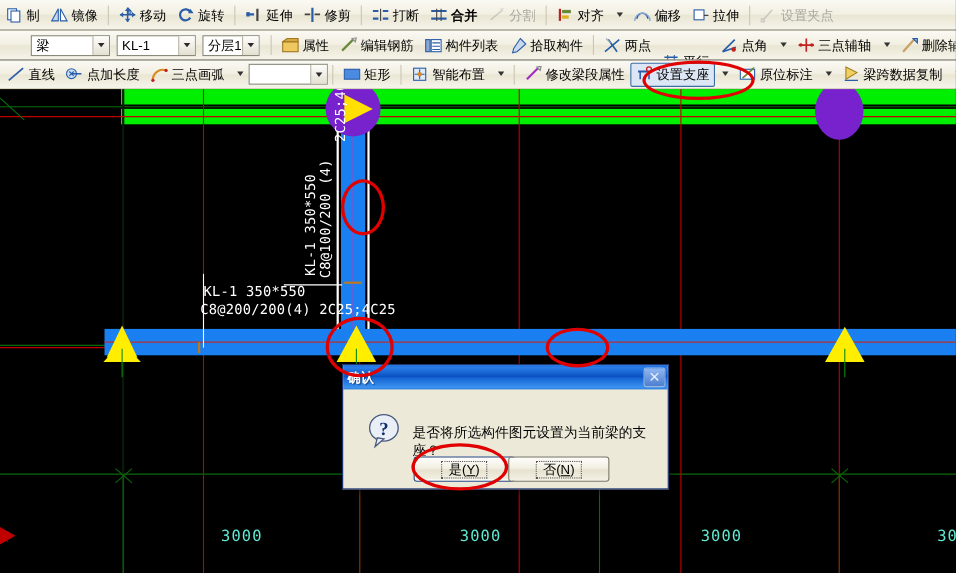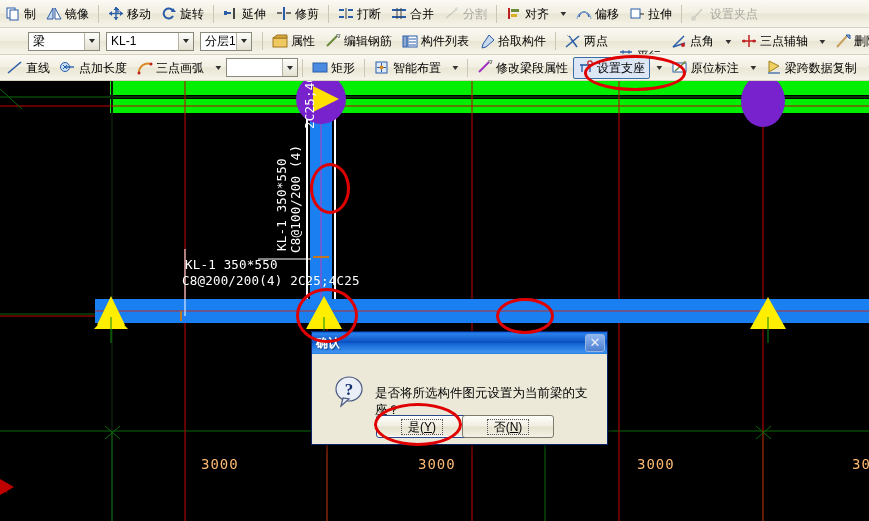--- a/index.html
+++ b/index.html
@@ -54,22 +54,22 @@
   .combo .cbtn::after {
     content:""; border-left:3px solid transparent; border-right:3px solid transparent;
     border-top:4px solid #2b2b2b;
   }
 
   
   #canvas { position: absolute; left: 0; top: 81px; width: 869px; height: 440px; background: #000; overflow: hidden; }
   #canvas svg { position:absolute; left:0; top:0; }
 
   .dimlbl {
-    position: absolute; color: #fdba74; font-size: 14px;
-    font-family: "DejaVu Sans Mono", monospace; letter-spacing: 1px;
+    position: absolute; color: #5eead4; font-size: 14px;
+    font-family: "DejaVu Sans Mono", monospace; letter-spacing: 1px; margin-top: 24px;
   }
   .cadtext {
     position: absolute; color: #ffffff; font-size: 12.5px;
     font-family: "DejaVu Sans Mono", monospace; white-space: nowrap; letter-spacing: 0.2px;
   }
   .cadtext.vert { transform-origin: 0 0; transform: rotate(-90deg); }
 
   
   #dialog {
     position: absolute; left: 311px; top: 331px; width: 297px; height: 114px;
@@ -296,21 +296,21 @@
               <line x1="1" y1="4" x2="6" y2="4" stroke="#2a5da8" stroke-width="2"></line>
               <line x1="10" y1="4" x2="15" y2="4" stroke="#2a5da8" stroke-width="2"></line>
               <line x1="1" y1="11" x2="6" y2="11" stroke="#2a5da8" stroke-width="2"></line>
               <line x1="10" y1="11" x2="15" y2="11" stroke="#2a5da8" stroke-width="2"></line>
               <line x1="8" y1="2" x2="8" y2="13" stroke="#444" stroke-width="1"></line>
             </svg>
           </span>
           <span class="lbl">打断</span>
         </div>
       </div>
-      <div style="display: flex; align-items: flex-end; flex: 0 0 auto;">
+      <div style="display: flex; align-items: flex-end; flex: 0 0 auto; font-weight: bold;">
         <div class="tbtn">
           <span class="ic">
             <svg width="16" height="15" viewBox="0 0 16 15">
               <line x1="1" y1="4" x2="15" y2="4" stroke="#2a5da8" stroke-width="2"></line>
               <line x1="1" y1="11" x2="15" y2="11" stroke="#2a5da8" stroke-width="2"></line>
               <line x1="6" y1="2" x2="6" y2="13" stroke="#444" stroke-width="1"></line>
               <line x1="10" y1="2" x2="10" y2="13" stroke="#444" stroke-width="1"></line>
             </svg>
           </span>
           <span class="lbl">合并</span>
@@ -377,21 +377,21 @@
       </div>
     </div>
 
   <div class="toolbar" id="tb2">
       <span style="width: 28px; flex: 0 0 auto;"></span>
       <div class="combo" style="width: 72px;">
         <span class="cval">梁</span>
         <span class="cbtn"></span>
       </div>
       <span style="width: 6px; flex: 0 0 auto;"></span>
-      <div class="combo" style="width: 88px;">
+      <div class="combo" style="width: 72px;">
         <span class="cval">KL-1</span>
         <span class="cbtn"></span>
       </div>
       <span style="width: 6px; flex: 0 0 auto;"></span>
       <div class="combo" style="width: 52px;">
         <span class="cval">分层1</span>
         <span class="cbtn"></span>
       </div>
       <span style="width: 6px; flex: 0 0 auto;"></span>
       <span class="sep"></span>

